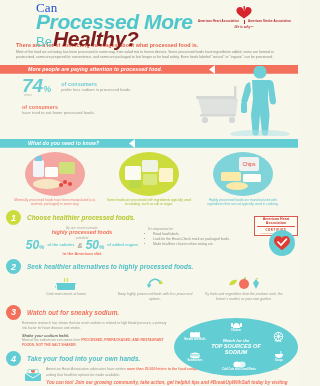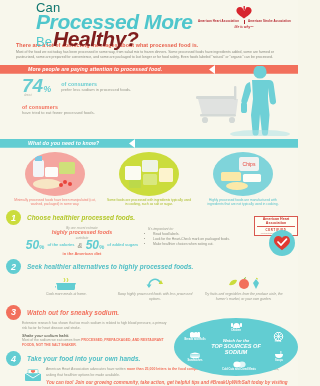--- a/index.html
+++ b/index.html
@@ -14,21 +14,21 @@
   
   .page:before{
     content:"";position:absolute;inset:0;
     background-image:radial-gradient(#eceada 0.6px, transparent 0.7px);
     background-size:4px 4px;opacity:.8;pointer-events:none;
   }
 
   
   .header{position:relative;height:42px;}
   .title{position:absolute;left:36px;top:1px;line-height:1;}
-  .t-can{font-size:13px;color:#0f766e;font-weight:400;letter-spacing:.2px;}
+  .t-can{font-size:13px;color:#1d4ed8;font-weight:400;letter-spacing:.2px;font-family:Liberation Serif, serif;}
   .t-proc{font-size:21px;color:#4fc6cc;font-weight:bold;font-style:italic;letter-spacing:-.4px;margin-top:-3px;}
   .t-berow{display:flex;align-items:baseline;gap:1px;margin-top:-4px;}
   .t-be{font-size:13px;color:#53c8cd;font-weight:400;}
   .t-healthy{font-size:21px;color:#7f1d1d;font-weight:bold;font-style:italic;letter-spacing:-.4px;}
 
   .aha-logo{position:absolute;right:6px;top:6px;width:96px;text-align:center;}
   .aha-heart{width:100%;height:13px;position:relative;}
   .aha-heart svg{position:absolute;left:50%;top:0;transform:translateX(-50%);}
   .aha-names{display:flex;justify-content:center;align-items:stretch;gap:3px;margin-top:1px;}
   .aha-col{font-size:2.9px;line-height:1.28;color:#b4242c;font-weight:bold;letter-spacing:.1px;width:44px;}

